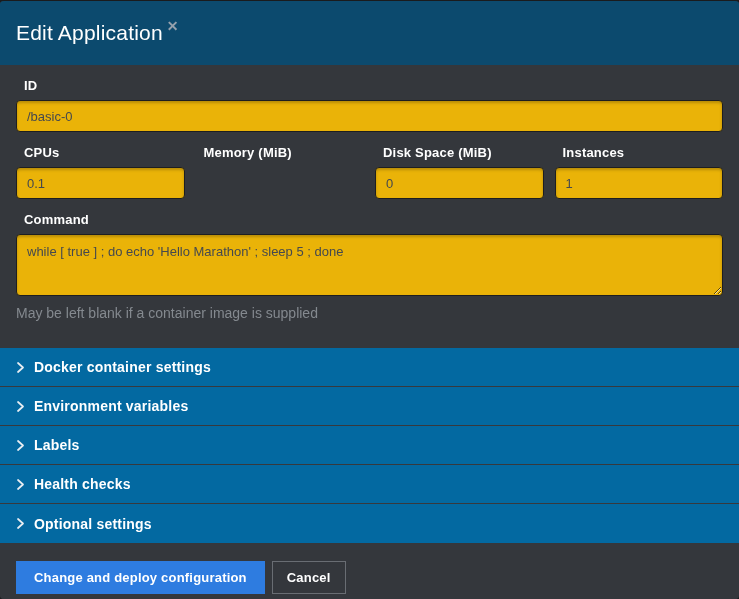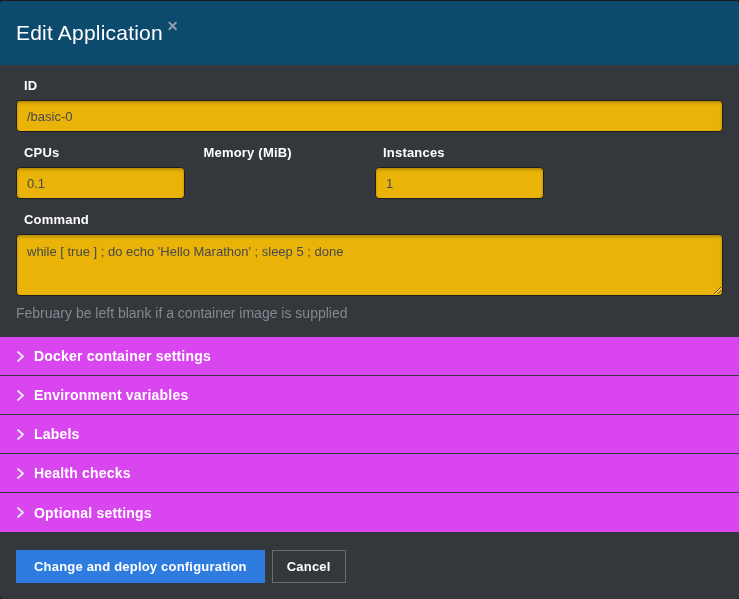--- a/index.html
+++ b/index.html
@@ -86,22 +86,23 @@
     gap: 11px;
     margin-bottom: 13px;
   }
   .helper-text {
     color: #84898f;
     font-size: 14px;
     margin-top: 5px;
   }
   
   .accordion {
-    background: #d946ef;
+    background: #0369a1;
     flex: 1 1 auto;
+    margin-top: 11px;
   }
   .accordion-row {
     height: 39px;
     display: flex;
     align-items: center;
     padding: 0 16px;
     cursor: pointer;
     border-bottom: 1px solid #37393e;
   }
   .accordion-row:last-child { border-bottom: none; align-items: center; }
@@ -169,29 +170,33 @@
 
     <div class="field-row">
       <div>
         <label>CPUs</label>
         <input type="text" value="0.1" style="">
       </div>
       <div>
         <label>Memory (MiB)</label>
       </div>
       <div>
+        <label>Disk Space (MiB)</label>
+        <input type="text" value="0" style="">
+      </div>
+      <div>
         <label>Instances</label>
         <input type="text" value="1" style="">
       </div>
     </div>
 
     <div class="form-group">
       <label>Command</label>
       <textarea spellcheck="false" style="">while [ true ] ; do echo 'Hello Marathon' ; sleep 5 ; done</textarea>
-      <div class="helper-text">February be left blank if a container image is supplied</div>
+      <div class="helper-text">May be left blank if a container image is supplied</div>
     </div>
 
   </div>
 
   <div class="accordion">
 
     <div class="accordion-row">
       <span class="chev">
         <svg width="9" height="11" viewBox="0 0 9 11">
             <polyline points="2,1 7,5.5 2,10" fill="none" stroke="#e8edf2" stroke-width="1.7" stroke-linecap="round" stroke-linejoin="round"></polyline>

